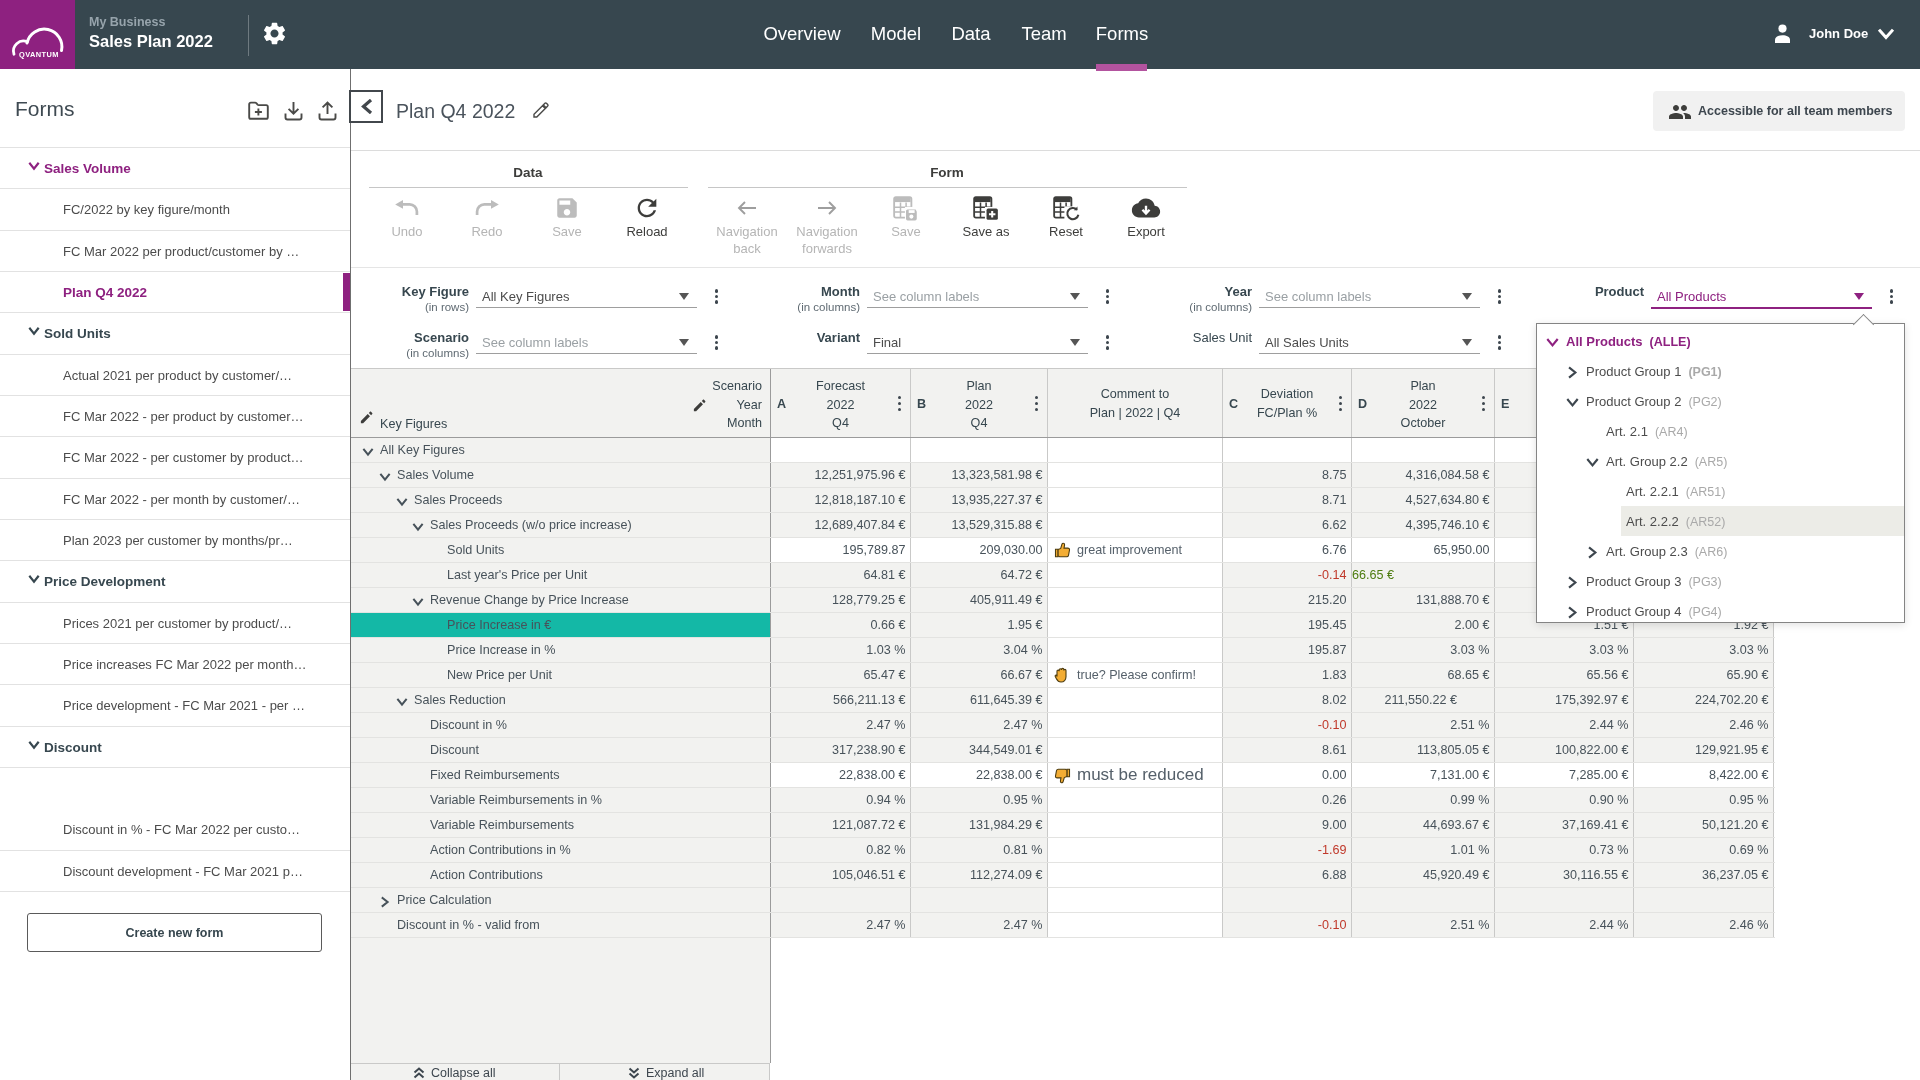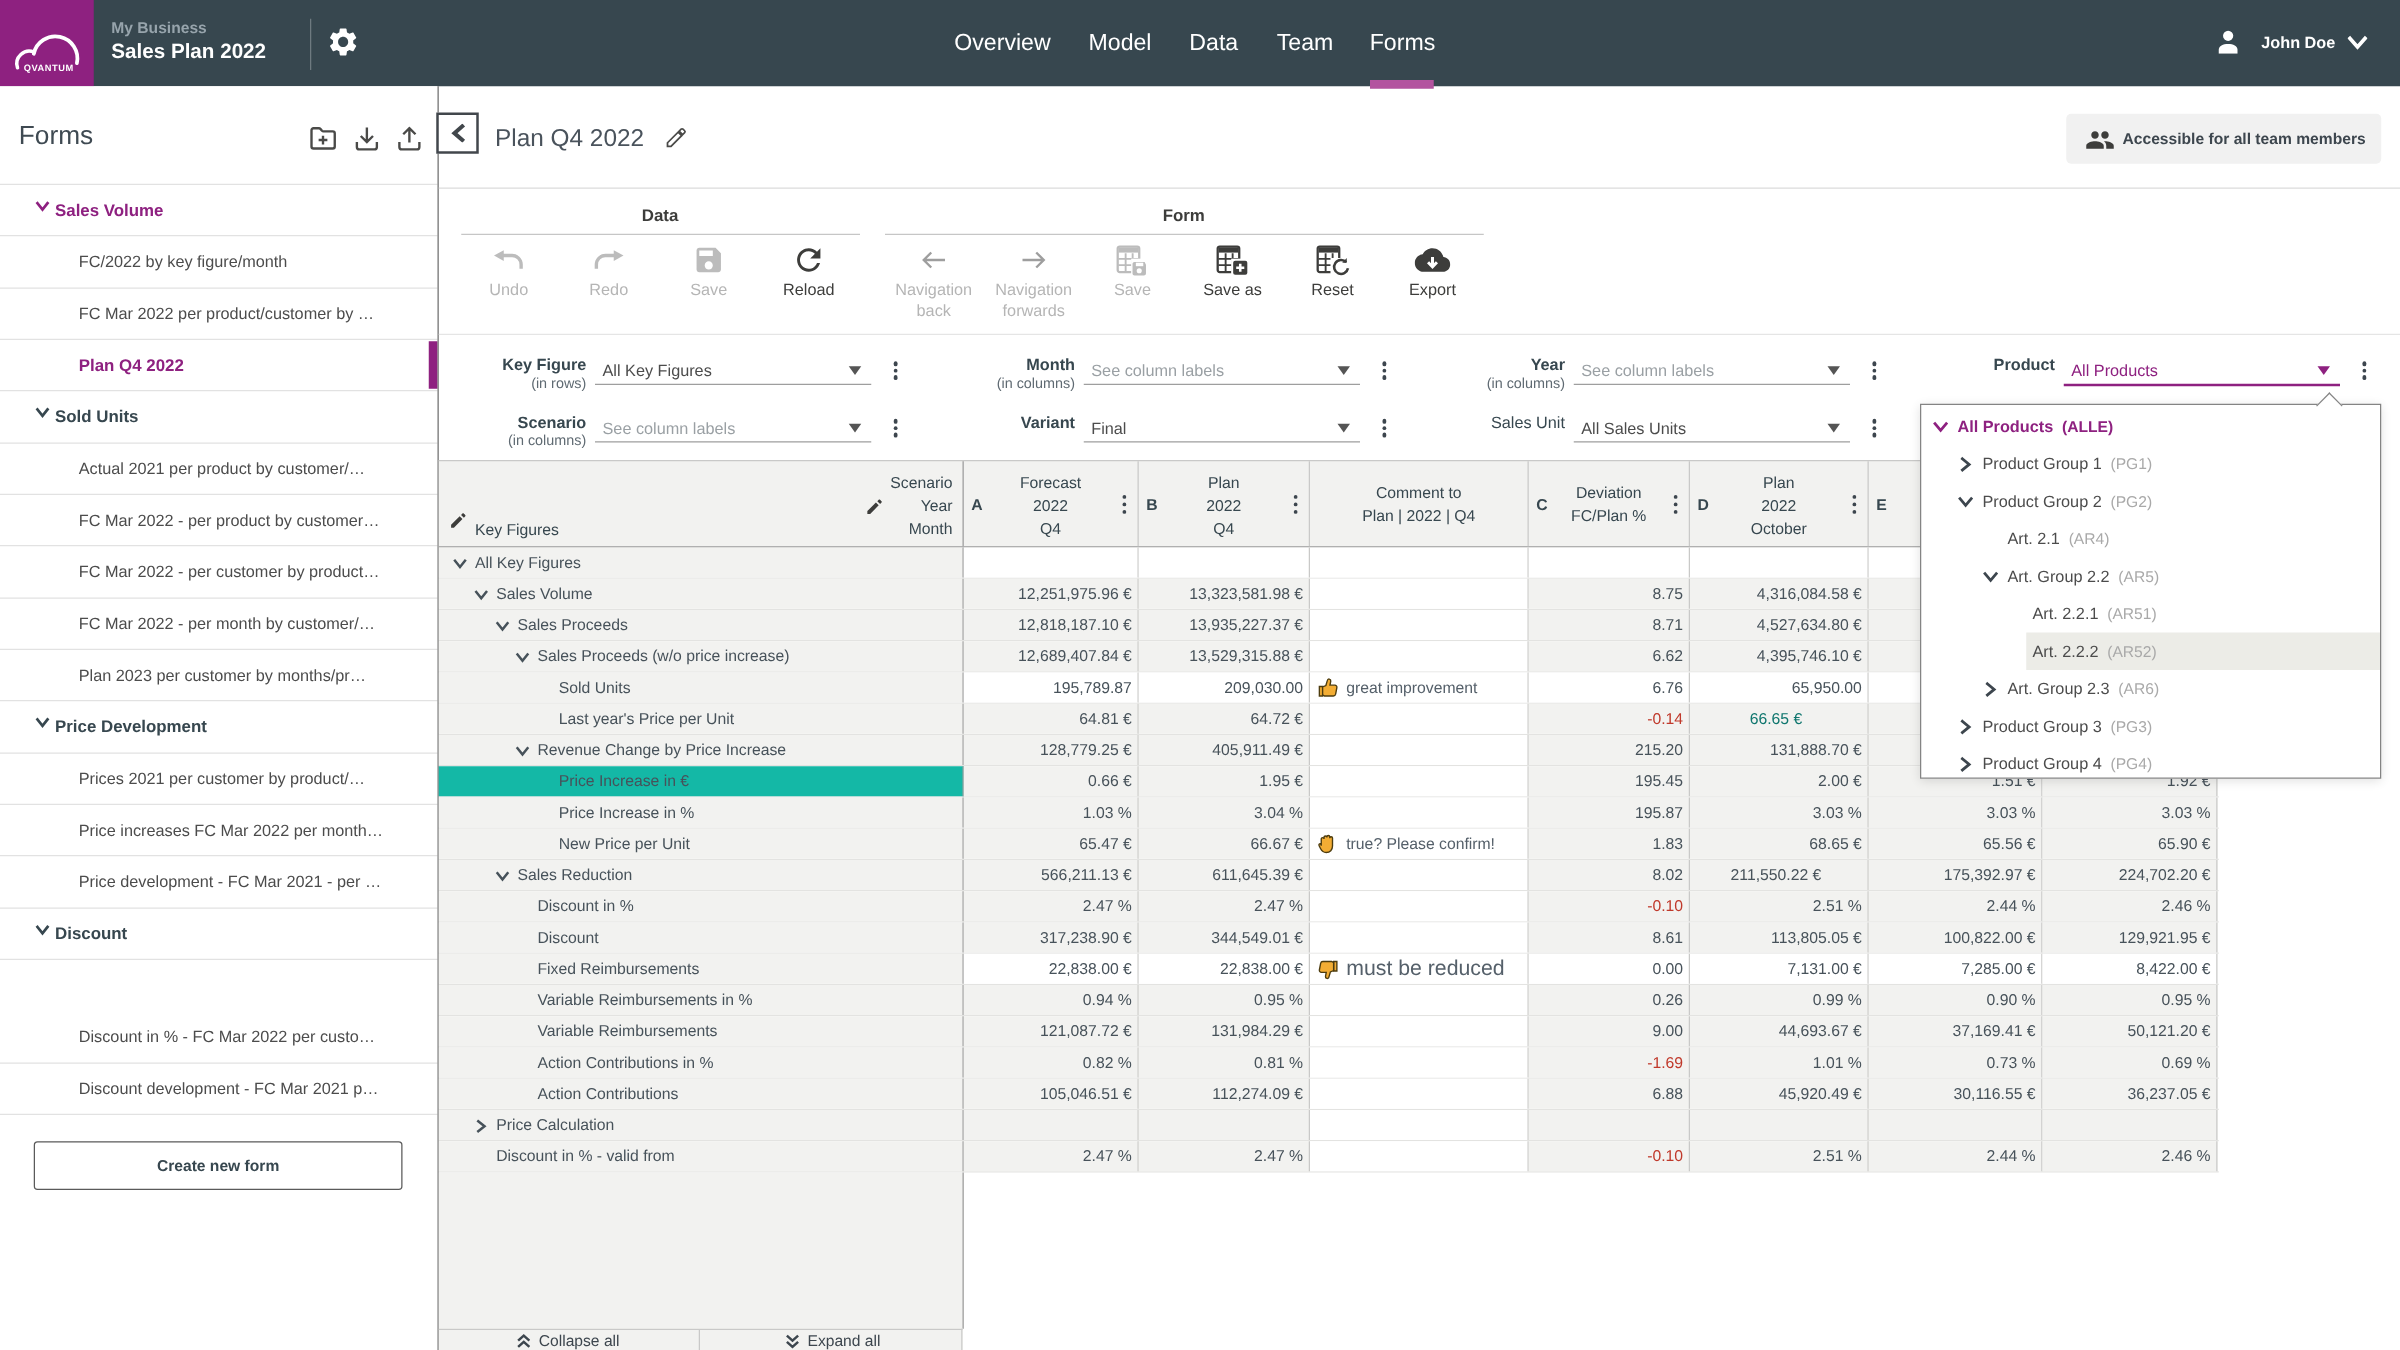--- a/index.html
+++ b/index.html
@@ -435,21 +435,21 @@
       <div style="position:relative;width:140px;flex:none;background:#fff;border-right:1px solid #c9c9c8;font-size:12.6px;color:#47525a;text-align:right;line-height:24px;padding-right:4.5px">70,870.00</div>
     </div>
     <div style="display:flex;height:25px;border-bottom:1px solid #e3e3e1">
       <div style="position:relative;width:420px;flex:none;background:#f2f2f0;border-right:1px solid #9b9b9b">
         <div style="position:absolute;left:96px;top:50%;transform:translateY(-50%);font-size:12.6px;color:#47525a;white-space:nowrap">Last year's Price per Unit</div>
       </div>
       <div style="position:relative;width:140px;flex:none;background:#f2f2f0;border-right:1px solid #c9c9c8;font-size:12.6px;color:#47525a;text-align:right;line-height:24px;padding-right:4.5px">64.81 €</div>
       <div style="position:relative;width:137px;flex:none;background:#f2f2f0;border-right:1px solid #c9c9c8;font-size:12.6px;color:#47525a;text-align:right;line-height:24px;padding-right:4.5px">64.72 €</div>
       <div style="position:relative;width:175px;flex:none;background:#fff;border-right:1px solid #c9c9c8"></div>
       <div style="position:relative;width:129px;flex:none;background:#f2f2f0;border-right:1px solid #c9c9c8;font-size:12.6px;color:#c0392b;text-align:right;line-height:24px;padding-right:4.5px">-0.14</div>
-      <div style="position:relative;width:143px;flex:none;background:#f2f2f0;border-right:1px solid #c9c9c8;font-size:12.6px;color:#0f766e;text-align:center;line-height:24px;padding-right:4.5px">66.65 €</div>
+      <div style="position:relative;width:143px;flex:none;background:#f2f2f0;border-right:1px solid #c9c9c8;font-size:12.6px;color:#4d7c0f;text-align:left;line-height:24px;padding-right:4.5px">66.65 €</div>
       <div style="position:relative;width:139px;flex:none;background:#f2f2f0;border-right:1px solid #c9c9c8;font-size:12.6px;color:#47525a;text-align:right;line-height:24px;padding-right:4.5px">65.55 €</div>
       <div style="position:relative;width:140px;flex:none;background:#f2f2f0;border-right:1px solid #c9c9c8;font-size:12.6px;color:#47525a;text-align:right;line-height:24px;padding-right:4.5px">65.78 €</div>
     </div>
     <div style="display:flex;height:25px;border-bottom:1px solid #e3e3e1">
       <div style="position:relative;width:420px;flex:none;background:#f2f2f0;border-right:1px solid #9b9b9b">
         <div style="position:absolute;left:61px;top:6px"><svg width="12" height="12" viewBox="0 0 12 12">
             <path d="M2 3.5999999999999996 L6.0 8.64 L10 3.5999999999999996" fill="none" stroke="#47525a" stroke-width="2.0" stroke-linecap="square"></path>
           </svg></div>
         <div style="position:absolute;left:79px;top:50%;transform:translateY(-50%);font-size:12.6px;color:#47525a;white-space:nowrap">Revenue Change by Price Increase</div>
       </div>
@@ -653,21 +653,21 @@
     <div style="position:absolute;left:0;top:2px;width:367px;height:30px">
       <div style="position:absolute;left:9px;top:9px"><svg width="13" height="13" viewBox="0 0 13 13">
           <path d="M2 3.9 L6.5 9.36 L11 3.9" fill="none" stroke="#8e2180" stroke-width="2.2" stroke-linecap="square"></path>
         </svg></div>
       <div style="position:absolute;left:29px;top:50%;transform:translateY(-50%);font-size:13px;font-weight:bold;color:#8e2180;white-space:nowrap">All Products<span style="color:#8e2180;font-weight:bold;padding-left:7px;font-size:12.5px">(ALLE)</span></div>
     </div>
     <div style="position:absolute;left:0;top:32px;width:367px;height:30px">
       <div style="position:absolute;left:29px;top:9px"><svg width="13" height="13" viewBox="0 0 13 13">
           <path d="M3.9 2 L9.36 6.5 L3.9 11" fill="none" stroke="#3d464e" stroke-width="2.2" stroke-linecap="square"></path>
         </svg></div>
-      <div style="position:absolute;left:49px;top:50%;transform:translateY(-50%);font-size:13px;font-weight:normal;color:#4c4c4c;white-space:nowrap">Product Group 1<span style="color:#a9a9a9;font-weight:normal;padding-left:7px;font-size:12.5px">(PG1)</span></div>
+      <div style="position:absolute;left:49px;top:50%;transform:translateY(-50%);font-size:13px;font-weight:normal;color:#4c4c4c;white-space:nowrap">Product Group 1<span style="color:#a9a9a9;font-weight:bold;padding-left:7px;font-size:12.5px">(PG1)</span></div>
     </div>
     <div style="position:absolute;left:0;top:62px;width:367px;height:30px">
       <div style="position:absolute;left:29px;top:9px"><svg width="13" height="13" viewBox="0 0 13 13">
           <path d="M2 3.9 L6.5 9.36 L11 3.9" fill="none" stroke="#3d464e" stroke-width="2.2" stroke-linecap="square"></path>
         </svg></div>
       <div style="position:absolute;left:49px;top:50%;transform:translateY(-50%);font-size:13px;font-weight:normal;color:#4c4c4c;white-space:nowrap">Product Group 2<span style="color:#a9a9a9;font-weight:normal;padding-left:7px;font-size:12.5px">(PG2)</span></div>
     </div>
     <div style="position:absolute;left:0;top:92px;width:367px;height:30px">
       <div style="position:absolute;left:69px;top:50%;transform:translateY(-50%);font-size:13px;font-weight:normal;color:#4c4c4c;white-space:nowrap">Art. 2.1<span style="color:#a9a9a9;font-weight:normal;padding-left:7px;font-size:12.5px">(AR4)</span></div>
     </div>

